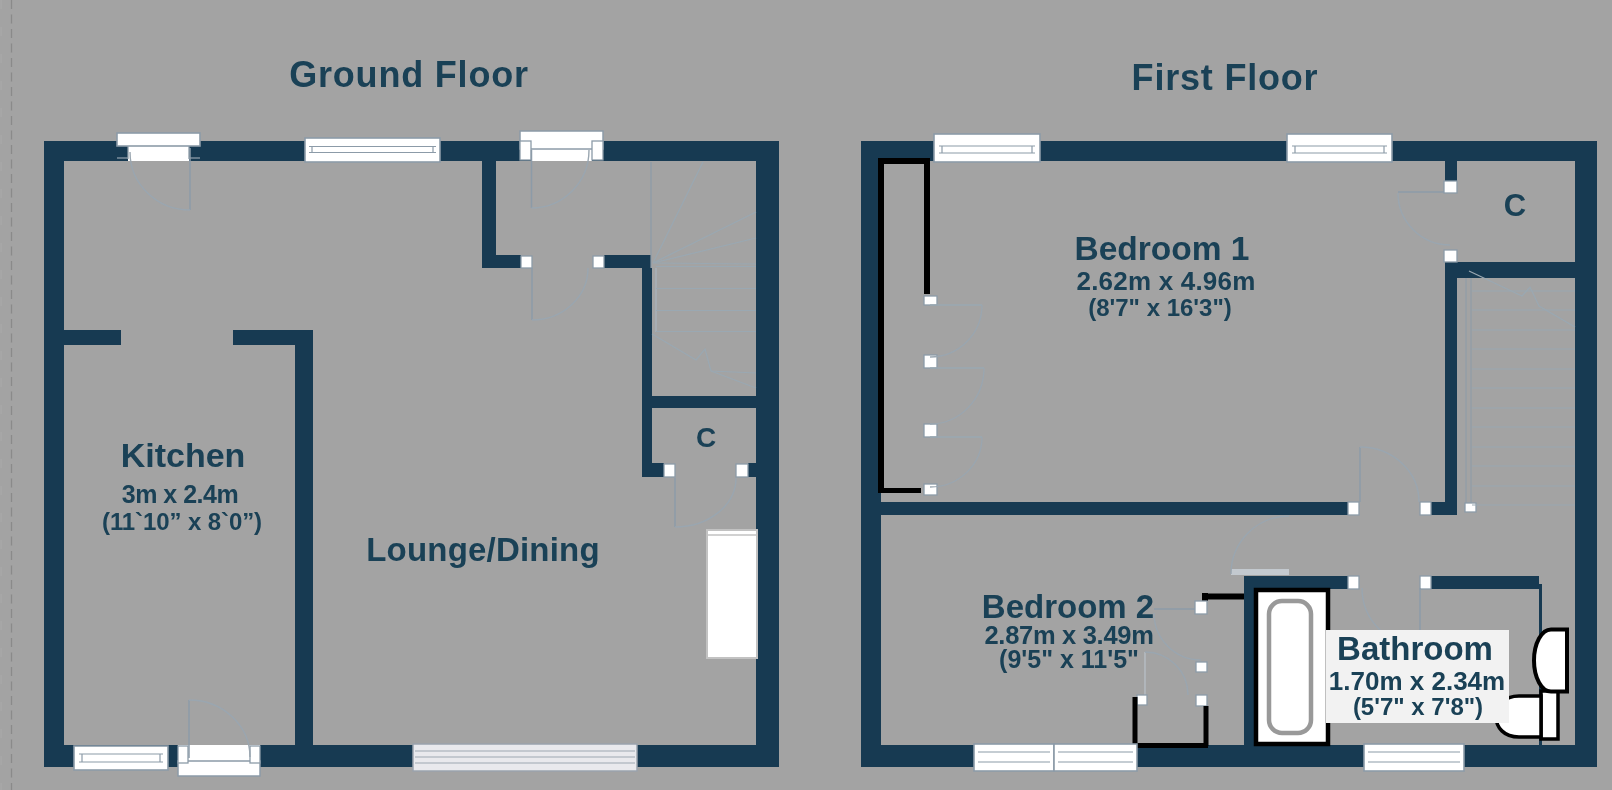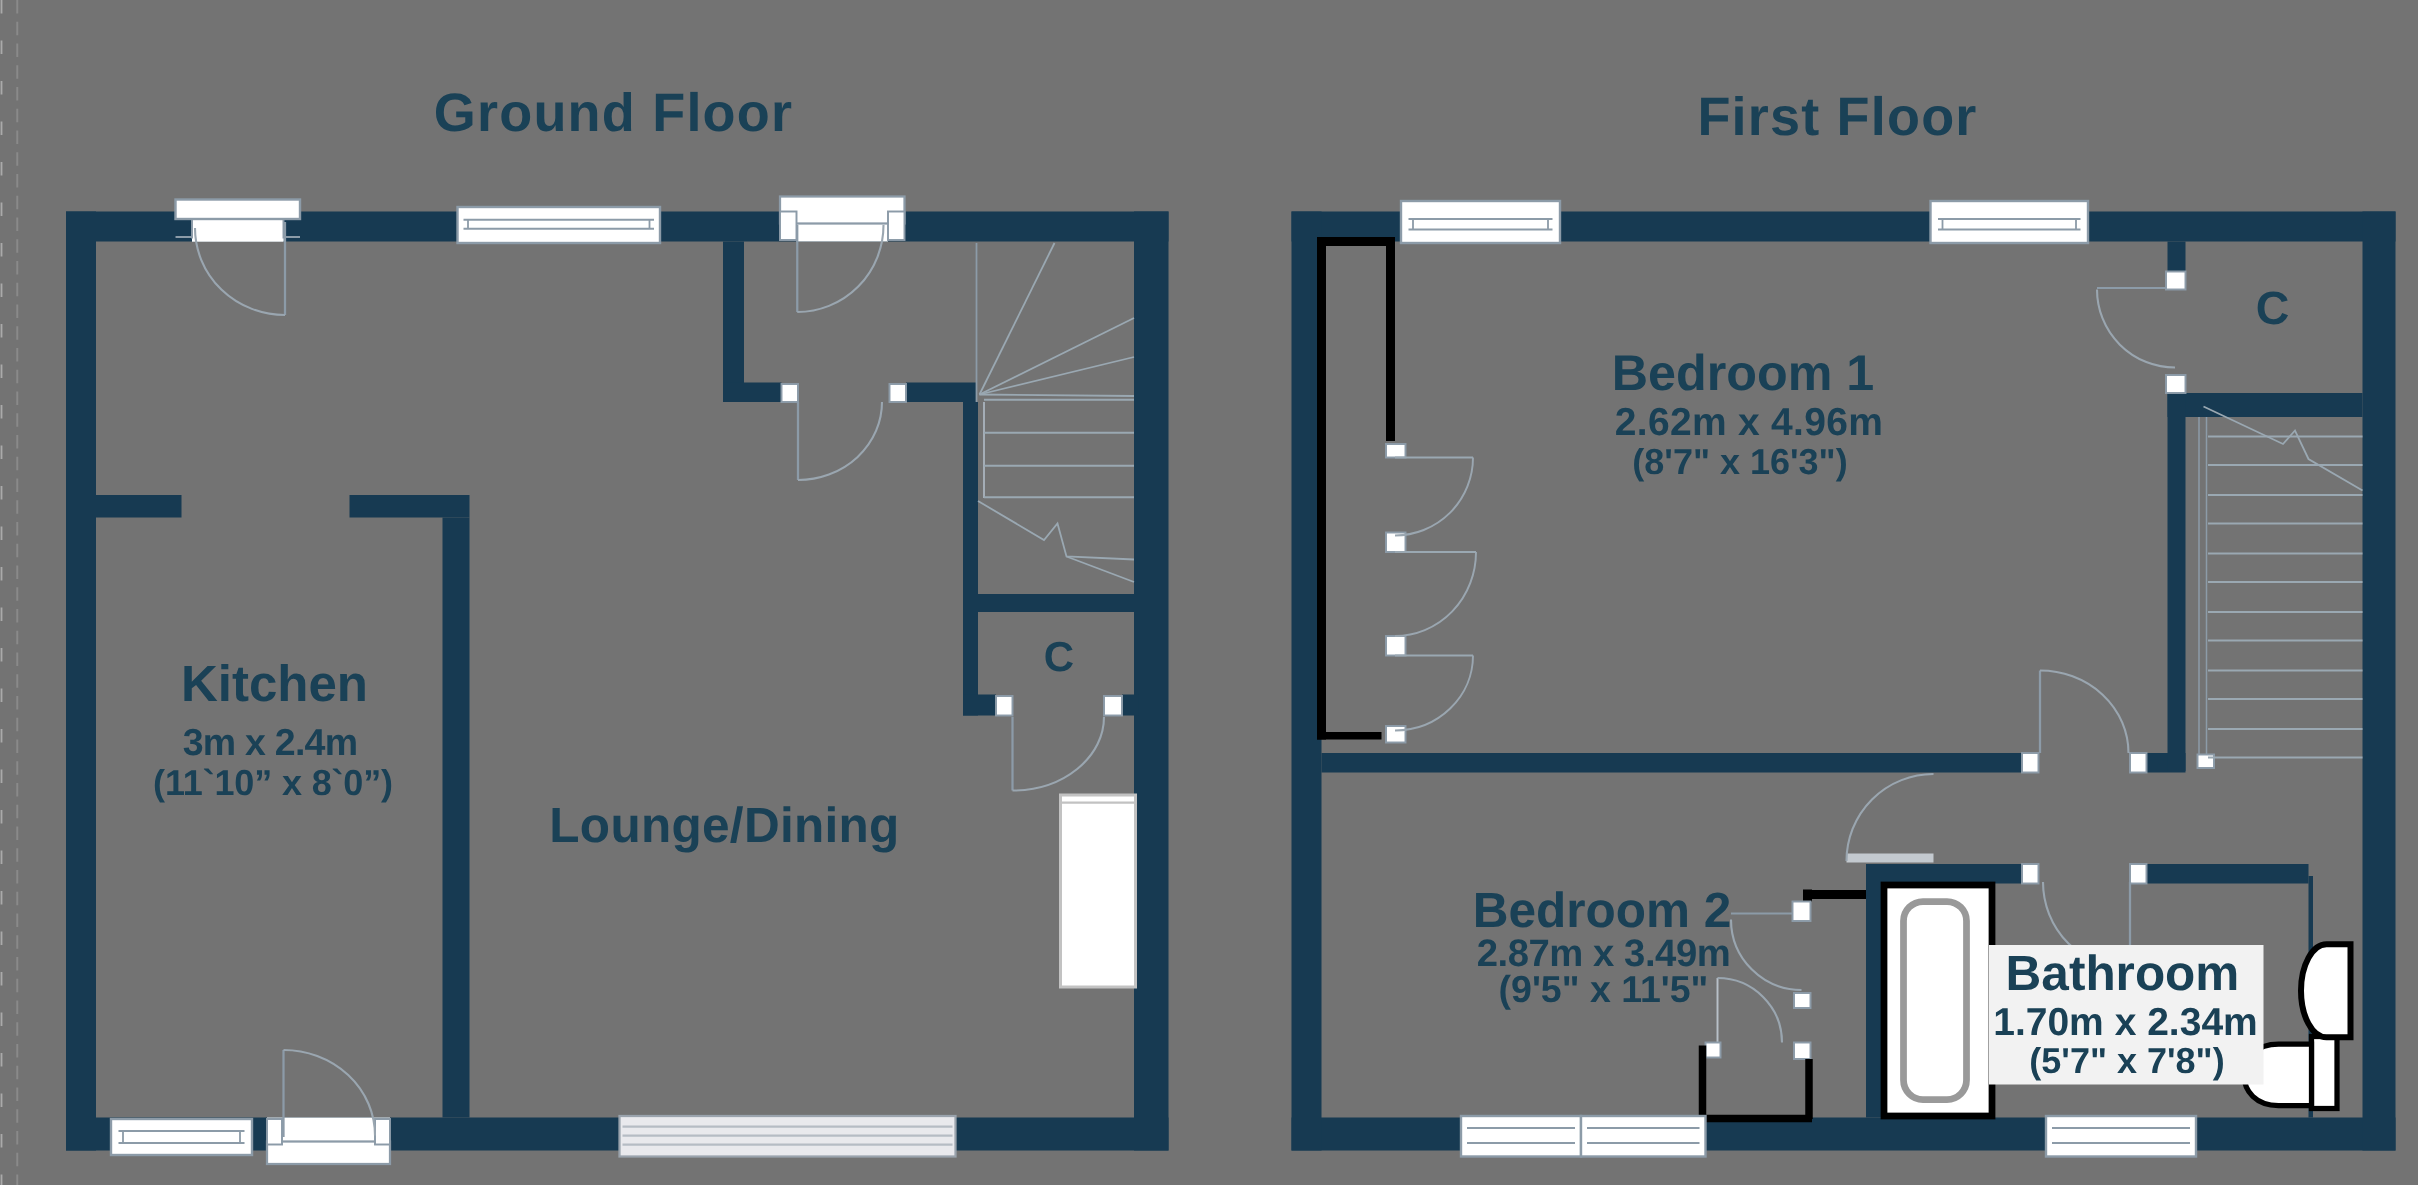--- a/index.html
+++ b/index.html
@@ -1,16 +1,16 @@
 <!DOCTYPE html>
 <html><head>
 <meta charset="utf-8">
 <style>
 html,body{margin:0;padding:0;background:#ffffff;}
-#page{position:relative;width:1612px;height:790px;background:#737373;overflow:hidden;}
+#page{position:relative;width:1612px;height:790px;background:#a3a3a3;overflow:hidden;}
 svg{position:absolute;left:0;top:0;}
 text{font-family:"Liberation Sans",sans-serif;font-weight:bold;fill:#1a4156;}
 </style>
 </head>
 <body>
 <div id="page">
 <svg width="1612" height="790" viewBox="0 0 1612 790">
 <defs></defs>
 
 <line x1="1" y1="0" x2="1" y2="790" stroke="#aaa" stroke-width="1.2" stroke-dasharray="9,18"></line>

